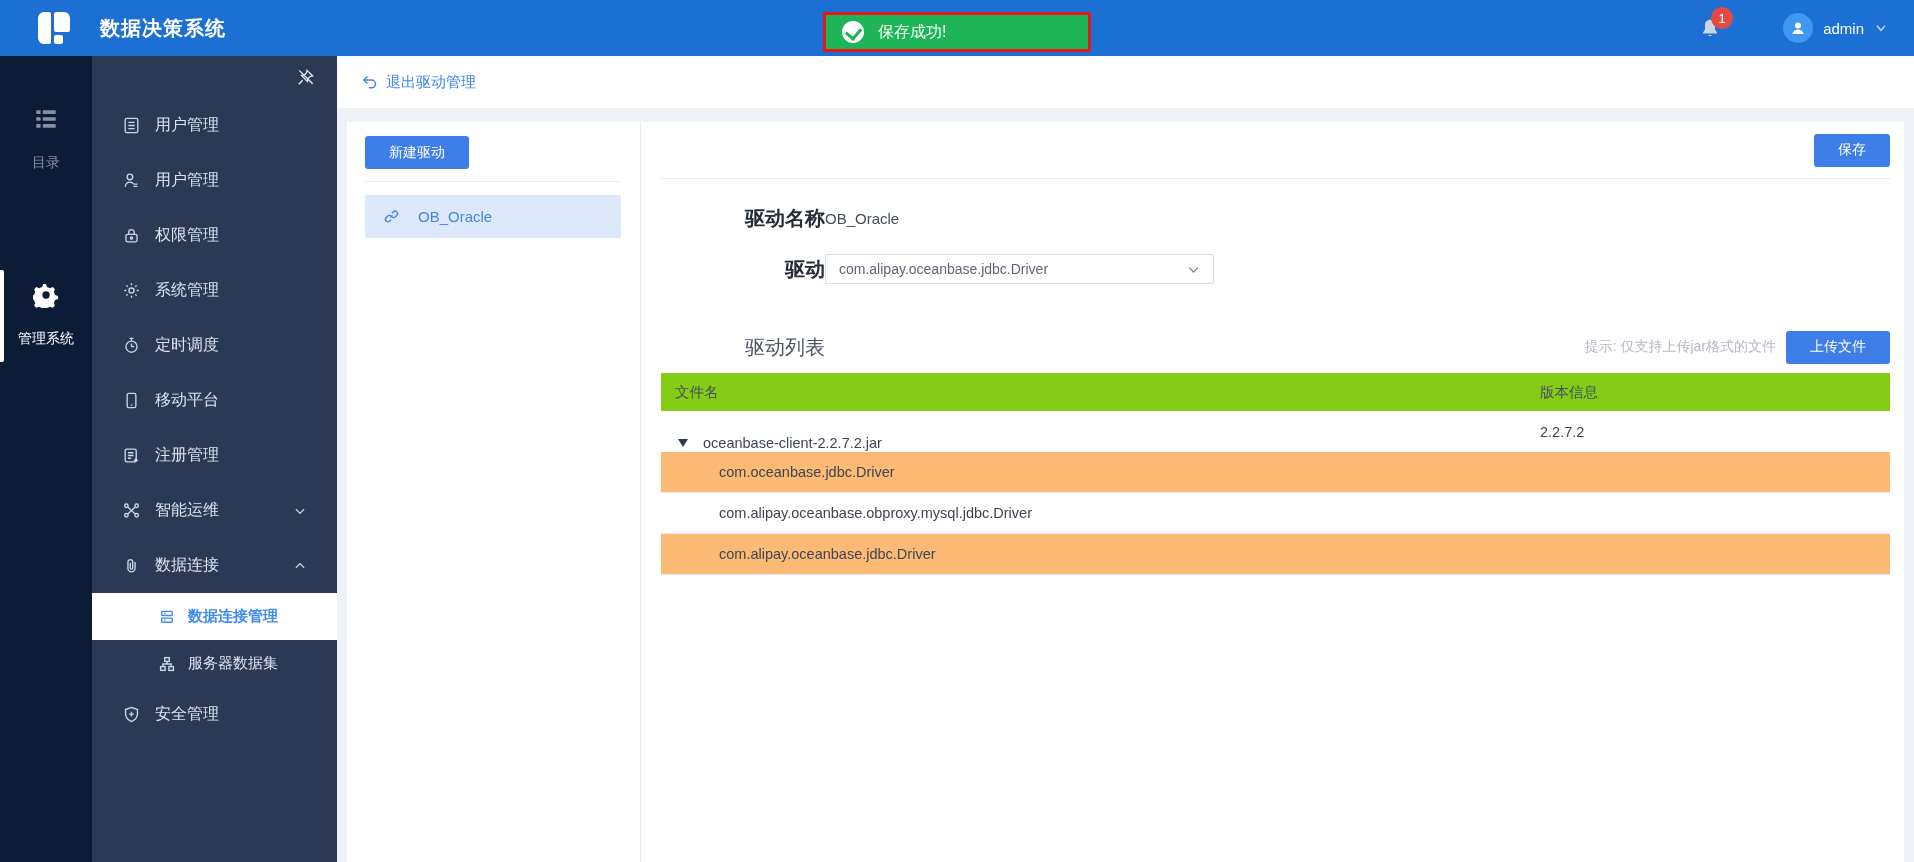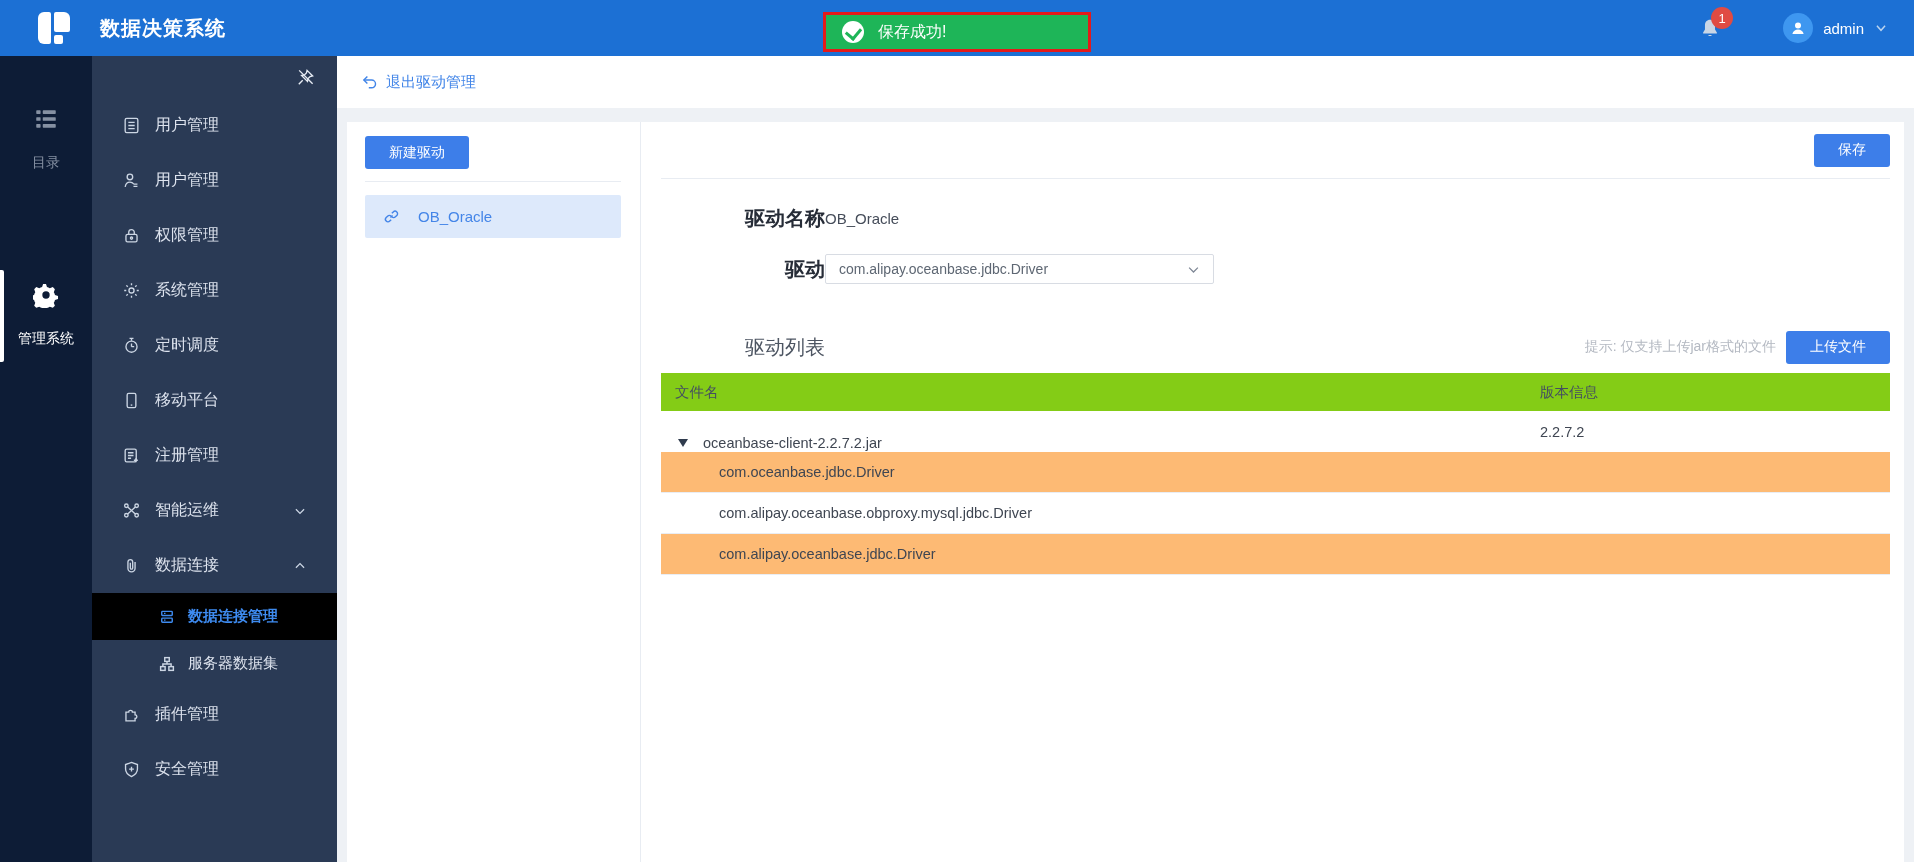--- a/index.html
+++ b/index.html
@@ -38,21 +38,21 @@
 
   
   .menu { position:absolute; left:92px; top:56px; width:245px; height:806px; background:#2a3a55; }
   .pin-row { height:42px; display:flex; align-items:center; justify-content:flex-end; padding-right:22px; }
   .pin-icon { width:19px; height:19px; color:#e8edf5; cursor:pointer; }
   .menu-item { height:55px; display:flex; align-items:center; padding-left:30px; color:#dde3ee; font-size:16px; cursor:pointer; position:relative; }
   .menu-item .mic { width:19px; height:19px; margin-right:14px; color:#ccd6e4; flex:0 0 auto; }
   .menu-item .chev { position:absolute; right:30px; width:14px; height:14px; color:#ccd6e4; }
   .menu-sub { height:47px; display:flex; align-items:center; padding-left:66px; color:#dde3ee; font-size:15px; cursor:pointer; }
   .menu-sub .mic { width:18px; height:18px; margin-right:12px; color:#ccd6e4; flex:0 0 auto; }
-  .menu-sub.active { background:#000000; color:#3e8bf0; font-weight:700; }
+  .menu-sub.active { background:#ffffff; color:#3e8bf0; font-weight:700; }
   .menu-sub.active .mic { color:#3e8bf0; }
 
   
   .content { position:absolute; left:337px; top:56px; width:1577px; height:806px; background:#eef1f5; }
   .link-bar { height:52px; background:#fff; display:flex; align-items:center; padding-left:24px; }
   .exit-link { display:flex; align-items:center; color:#4285e8; font-size:15px; cursor:pointer; }
   .exit-link .back-ic { width:17px; height:17px; margin-right:8px; }
 
   .card { position:absolute; left:10px; top:66px; right:10px; bottom:0; background:#fff; display:flex; }
   .left-pane { width:294px; border-right:1px solid #e8ecf2; padding:14px 19px 0 18px; }
@@ -245,26 +245,20 @@
     <svg class="mic" viewBox="0 0 24 24" fill="none" stroke="currentColor" stroke-width="1.9">
         <rect x="9" y="3.5" width="6" height="5"></rect>
         <rect x="3.5" y="15.5" width="6" height="5"></rect>
         <rect x="14.5" y="15.5" width="6" height="5"></rect>
         <path d="M12 8.5v3.5M6.5 15.5V12h11v3.5"></path>
       </svg>
     <span>服务器数据集</span>
   </div>
   <div class="menu-item">
     <svg class="mic" viewBox="0 0 24 24" fill="none" stroke="currentColor" stroke-width="1.7">
-        <path d="M5 10h3.5a2.3 2.3 0 1 1 4.6 0H16.5v3.5a2.3 2.3 0 1 1 0 4.6V21H5z" transform="translate(0,-1)"></path>
-      </svg>
-    <span>插件管理</span>
-  </div>
-  <div class="menu-item">
-    <svg class="mic" viewBox="0 0 24 24" fill="none" stroke="currentColor" stroke-width="1.7">
         <path d="M12 3l7.5 2.8v5.7c0 4.3-3 7.4-7.5 9.5-4.5-2.1-7.5-5.2-7.5-9.5V5.8z"></path>
         <path d="M12 8.5v6M9 11.5h6"></path>
       </svg>
     <span>安全管理</span>
   </div>
 </div>
 
 <div class="content">
   <div class="link-bar">
     <div class="exit-link">

